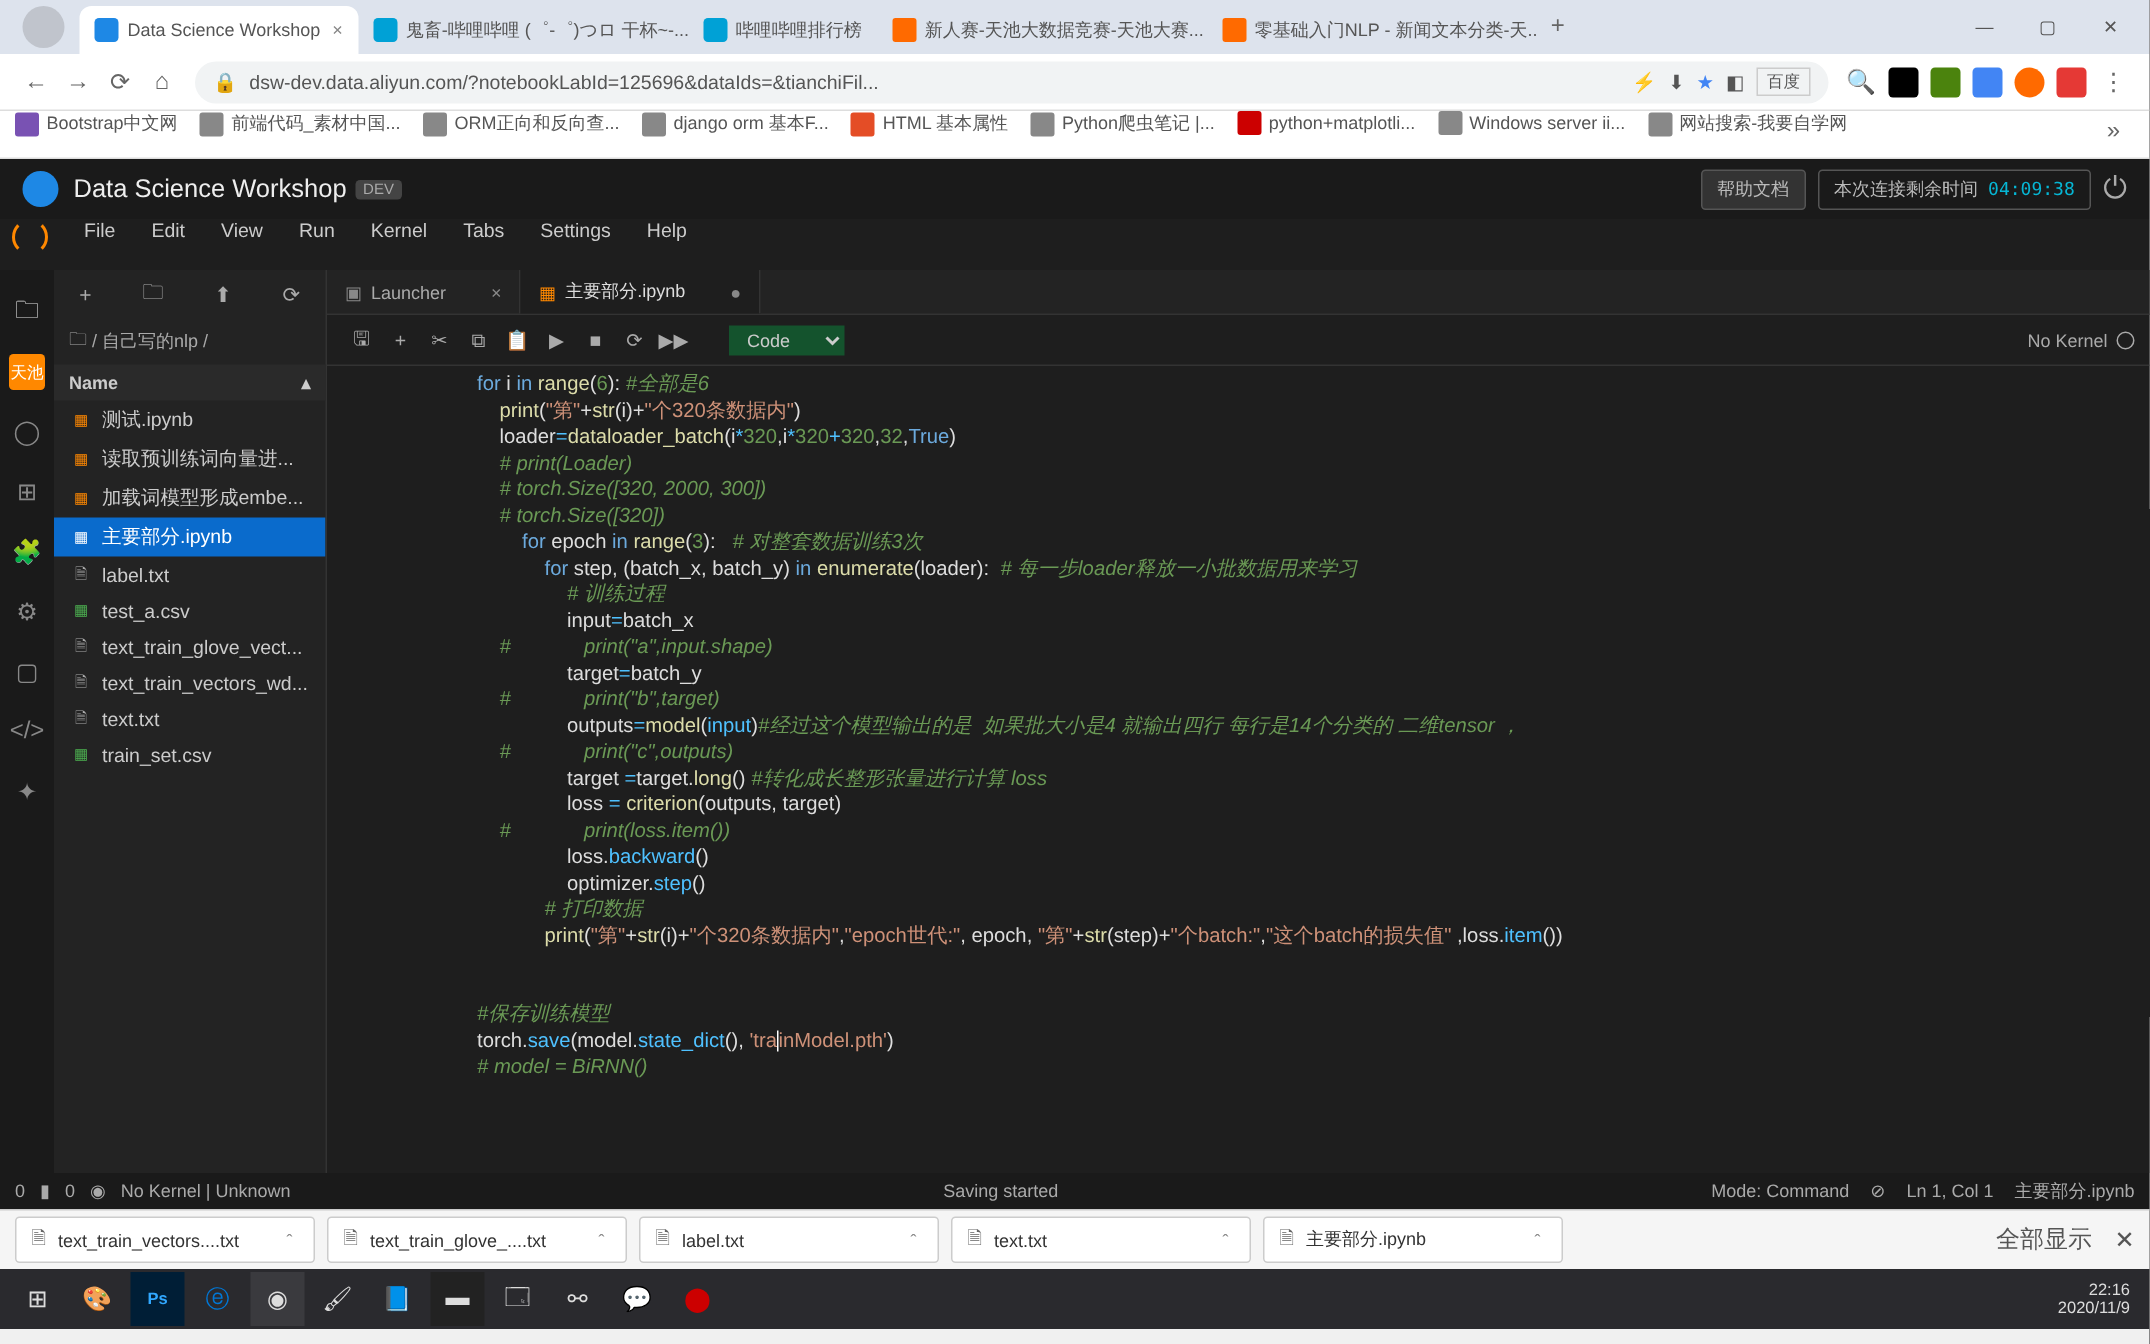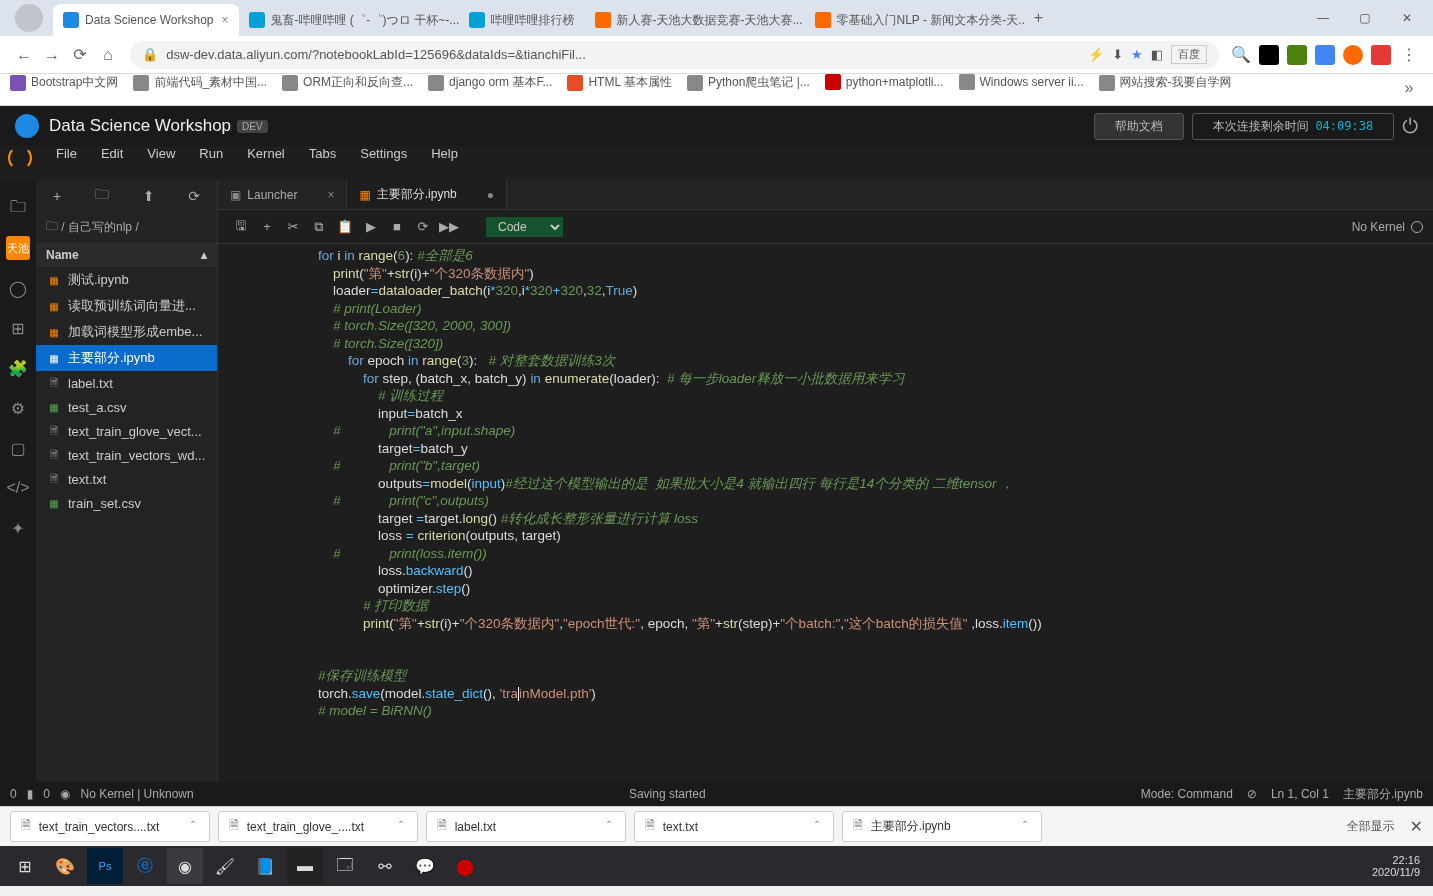--- a/index.html
+++ b/index.html
@@ -60,21 +60,21 @@
 .prop{color:#4fc1ff}
 .status-bar{height:24px;background:#1a1a1a;display:flex;align-items:center;padding:0 10px;color:#aaa;font-size:12px;justify-content:space-between}
 .download-bar{height:40px;background:#f5f5f5;display:flex;align-items:center;padding:0 10px;border-top:1px solid #ccc}
 .dl-item{display:flex;align-items:center;padding:4px 10px;border:1px solid #ccc;border-radius:3px;margin-right:8px;font-size:12px;color:#333;background:#fff;width:200px}
 .dl-icon{margin-right:8px;color:#666}
 .taskbar{height:40px;background:#2a2a2e;display:flex;align-items:center;padding:0 5px}
 .tb-icon{width:36px;height:36px;display:flex;align-items:center;justify-content:center;margin:0 2px;color:#ddd}
 .kernel-status{margin-left:auto;color:#aaa;font-size:12px;display:flex;align-items:center}
 .kernel-dot{width:12px;height:12px;border:1px solid #aaa;border-radius:50%;margin-left:6px}
 .right-pills{margin-left:auto;display:flex;align-items:center;gap:8px}
-.pill{border:1px solid #555;padding:4px 20px;font-size:12px;color:#bbb;border-radius:3px}
+.pill{border:1px solid #555;padding:4px 10px;font-size:12px;color:#bbb;border-radius:3px}
 .time-pill{color:#06b6d4;font-family:monospace}
 .chevron{color:#888;margin:0 4px}
 .cursor-caret{display:inline-block;width:1px;height:14px;background:#fff;vertical-align:middle}
 .win-controls{margin-left:auto;display:flex}
 .win-btn{width:42px;height:28px;display:flex;align-items:center;justify-content:center;color:#555;font-size:12px}
 </style>
 </head>
 <body>
 
 <div class="browser-top">
@@ -365,28 +365,28 @@
   <div class="dl-item">
       <span class="dl-icon">🗎</span>
       <span>text.txt</span>
       <span class="chevron" style="margin-left:auto">ˆ</span>
     </div>
   <div class="dl-item">
       <span class="dl-icon">🗎</span>
       <span>主要部分.ipynb</span>
       <span class="chevron" style="margin-left:auto">ˆ</span>
     </div>
-  <span style="margin-left:auto;font-size:12px;color:#555">全部显示</span>
+  <span style="margin-left:auto;font-size:16px;color:#555">全部显示</span>
   <span style="margin-left:15px;color:#555">✕</span>
 </div>
 
 <div class="taskbar">
   <div class="tb-icon">⊞</div>
   <div class="tb-icon">🎨</div>
-  <div class="tb-icon" style="background:#001e36;color:#31a8ff;font-size:11px;font-weight:normal">Ps</div>
+  <div class="tb-icon" style="background:#001e36;color:#31a8ff;font-size:11px;font-weight:bold">Ps</div>
   <div class="tb-icon" style="color:#0078d7">ⓔ</div>
   <div class="tb-icon" style="background:#3a3a3e">◉</div>
   <div class="tb-icon">🖌</div>
   <div class="tb-icon">📘</div>
   <div class="tb-icon" style="background:#222">▬</div>
   <div class="tb-icon">🗔</div>
   <div class="tb-icon">⚯</div>
   <div class="tb-icon" style="color:#07c160">💬</div>
   <div class="tb-icon" style="color:#c00">⬤</div>
   <div style="margin-left:auto;color:#ddd;text-align:right;font-size:11px;padding-right:8px">

